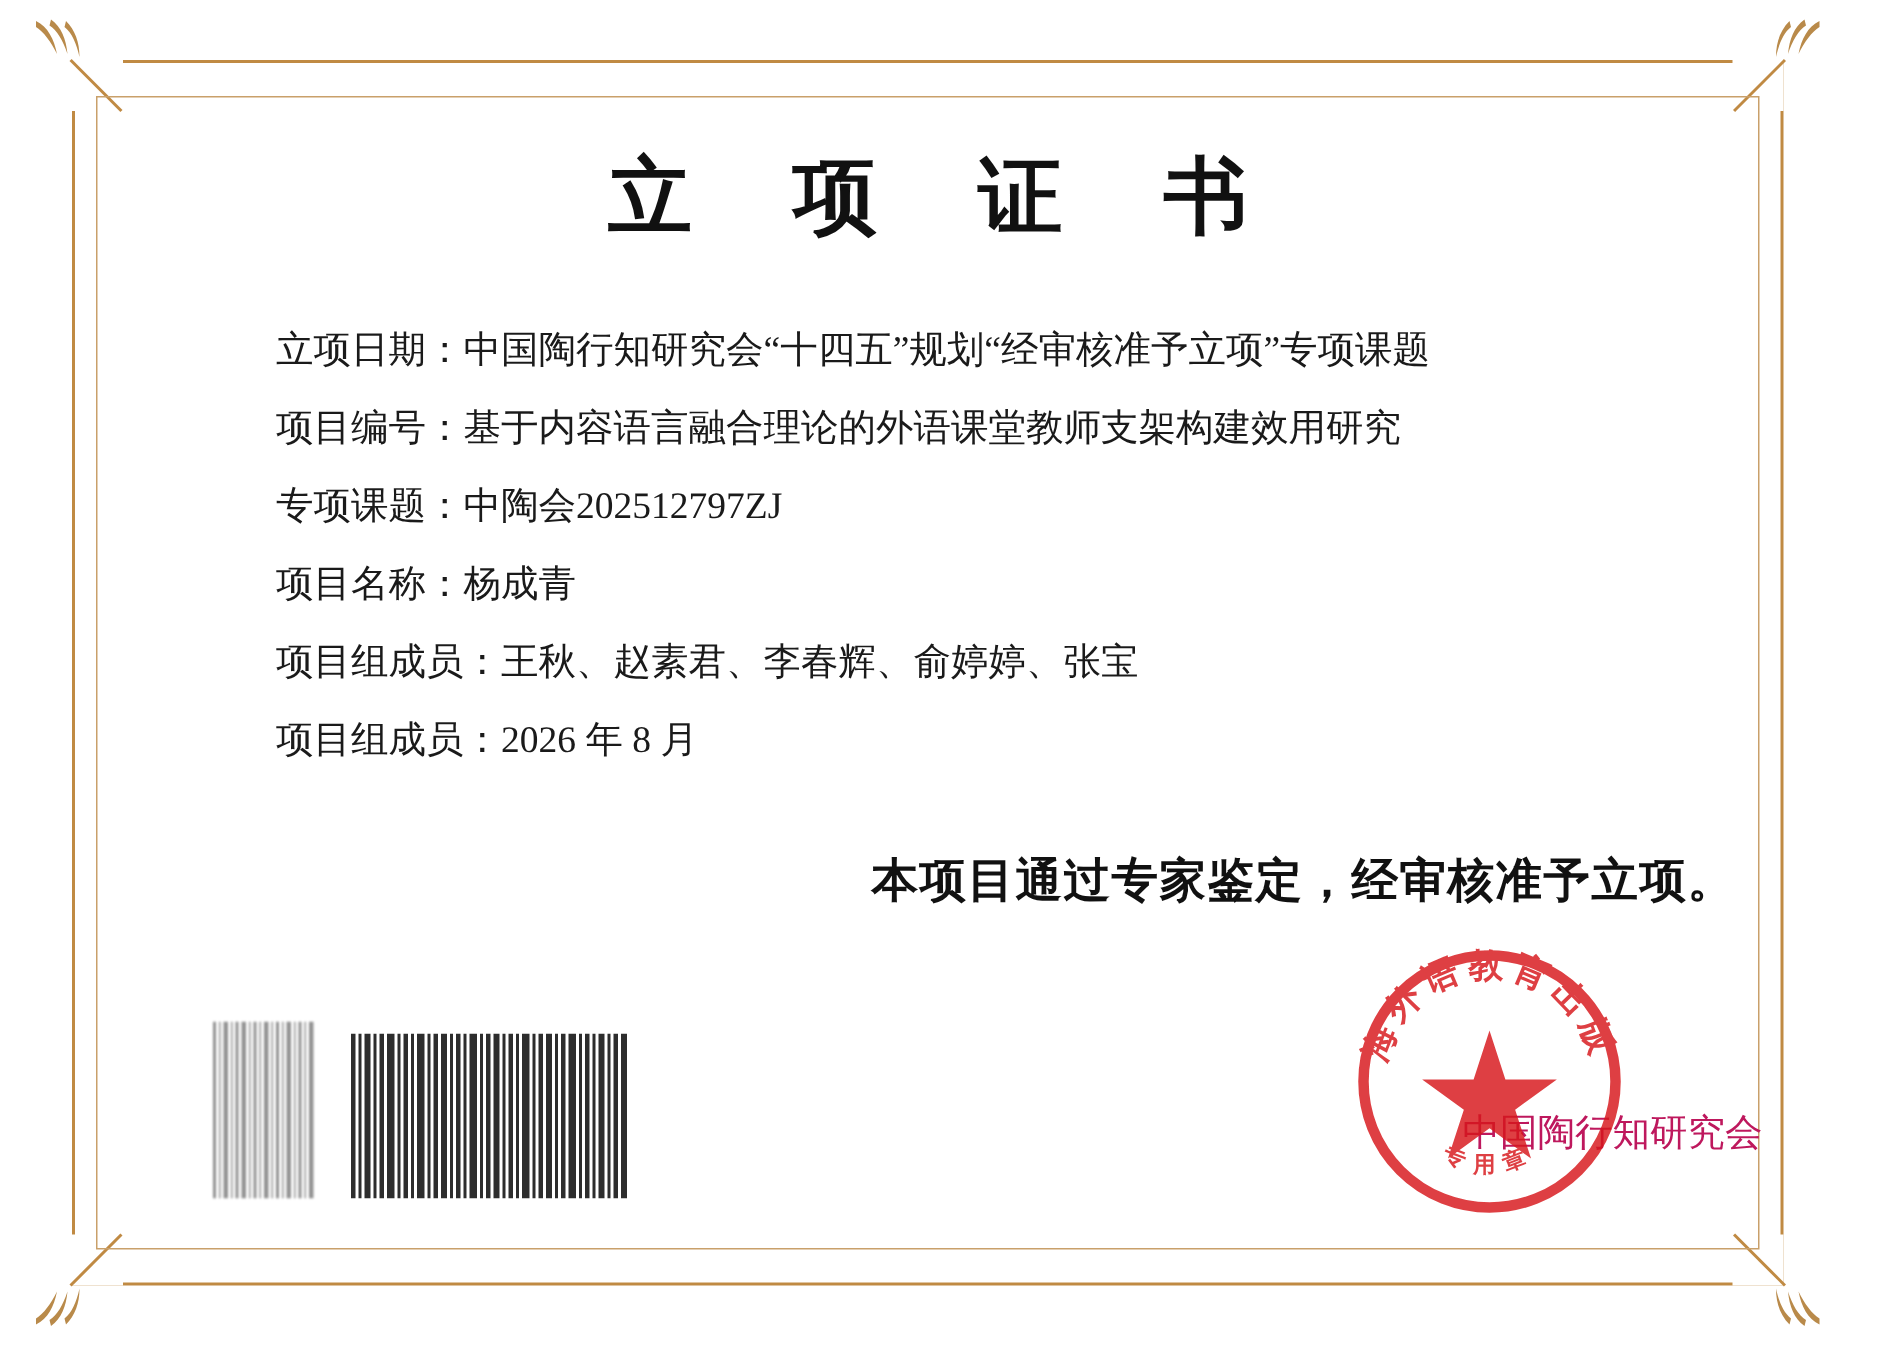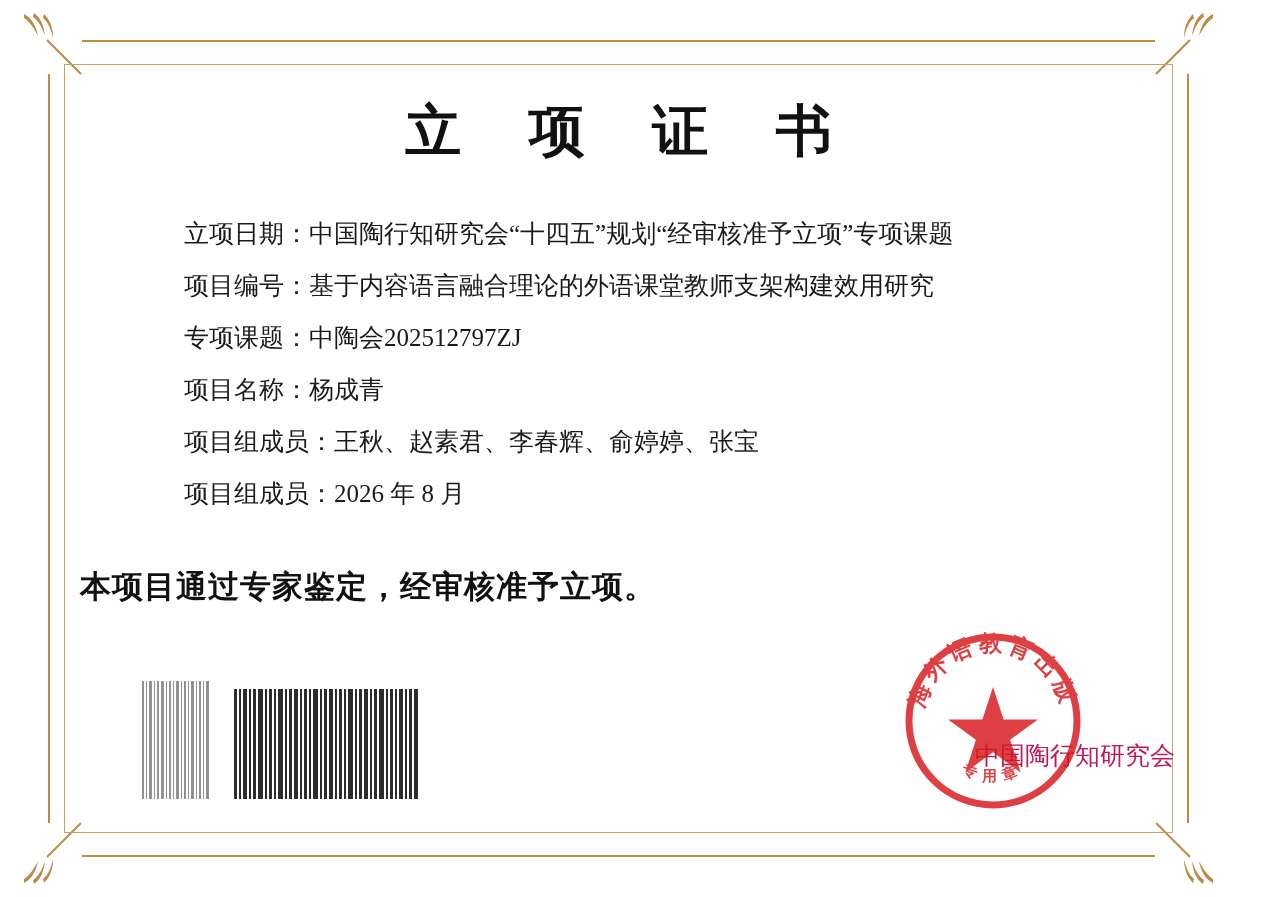--- a/index.html
+++ b/index.html
@@ -104,21 +104,21 @@
     font-size: 25px;
     line-height: 52px;
     white-space: nowrap;
     color: #1a1a1a;
   }
   .field-label { }
   .field-value { }
 
   .approval {
     margin-top: 46px;
-    text-align: left;
+    text-align: right;
     font-size: 31px;
     font-weight: bold;
     letter-spacing: 1px;
     color: #111;
   }
 
   
   .signature {
     position: absolute;
     right: 62px;

